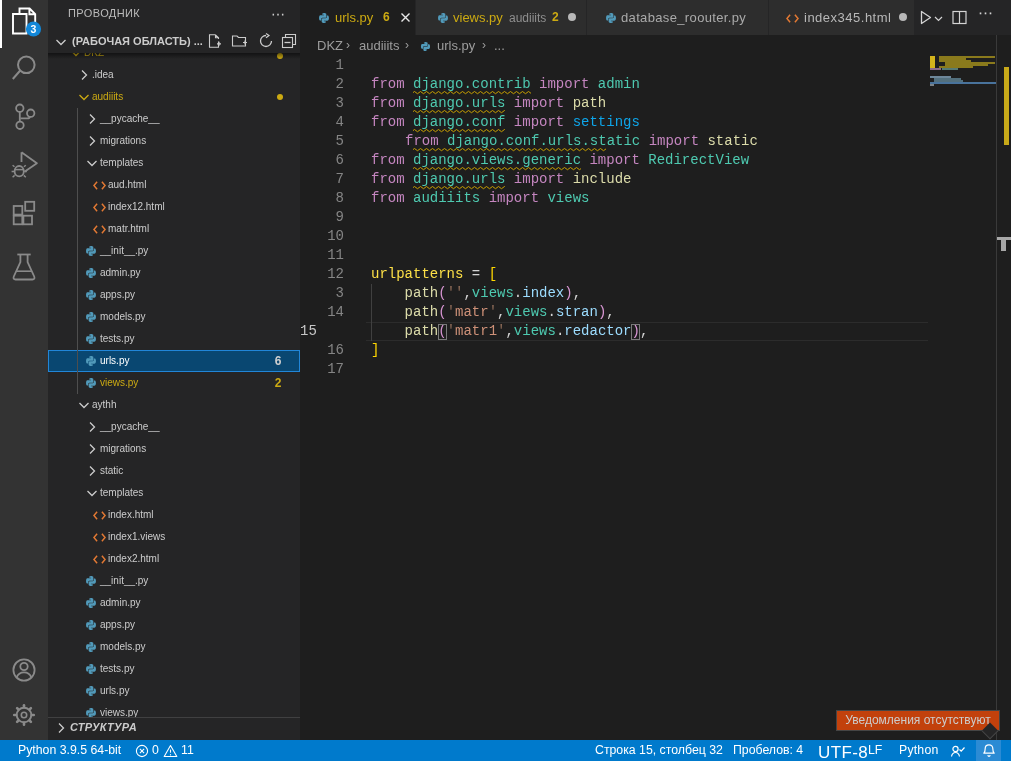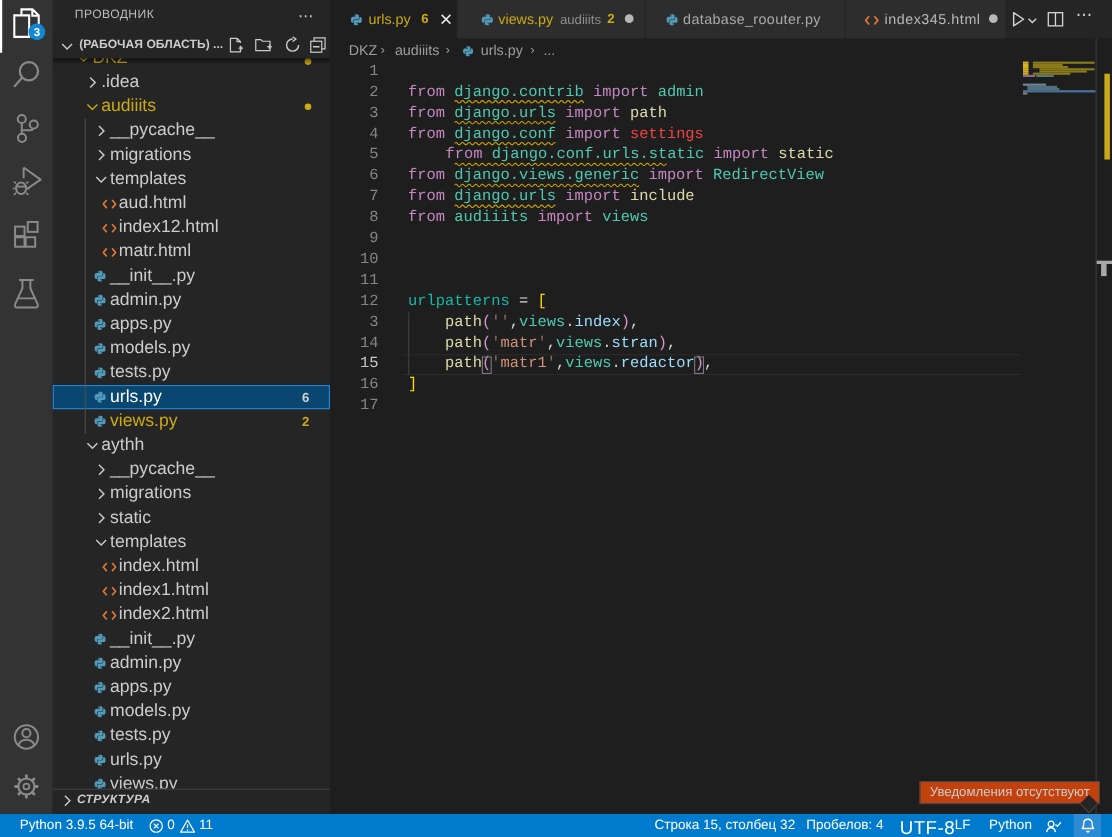--- a/index.html
+++ b/index.html
@@ -1,20 +1,20 @@
 <!DOCTYPE html>
 <html><head>
 <meta charset="utf-8">
 <style>
   html,body{margin:0;padding:0;}
   body{width:1011px;height:761px;position:relative;overflow:hidden;background:#1e1e1e;
        font-family:"Liberation Sans",sans-serif;-webkit-font-smoothing:antialiased;}
   .a{position:absolute;}
   .mono{font-family:"Liberation Mono",monospace;font-size:14px;line-height:19px;white-space:pre;}
-  .tree-lbl{font-size:16px;color:#cccccc;line-height:22px;}
+  .tree-lbl{font-size:10px;color:#cccccc;line-height:22px;}
   svg{display:block;}
 </style>
 </head>
 <body>
 
 <div class="a" style="left:0;top:0;width:48px;height:740px;background:#333333;"></div>
 <div class="a" style="left:0;top:0;width:2px;height:48px;background:#ffffff;"></div>
 <svg class="a" style="left:0;top:0;" width="48" height="740" viewBox="0 0 48 740" fill="none">
 
   <g stroke="#ffffff" stroke-width="1.9">
@@ -183,21 +183,21 @@
 <div class="a tree-lbl" style="left:100px;top:482px;color:#cccccc;">templates</div>
 <svg class="a" style="left:93px;top:509.5px;" width="13" height="11" viewBox="0 0 13 11" fill="none" stroke="#e37933" stroke-width="1.5">
     <path d="M4.1 1.8 L0.9 5.5 L4.1 9.2"></path>
     <path d="M8.9 1.8 L12.1 5.5 L8.9 9.2"></path>
   </svg>
 <div class="a tree-lbl" style="left:108px;top:504px;color:#cccccc;">index.html</div>
 <svg class="a" style="left:93px;top:531.5px;" width="13" height="11" viewBox="0 0 13 11" fill="none" stroke="#e37933" stroke-width="1.5">
     <path d="M4.1 1.8 L0.9 5.5 L4.1 9.2"></path>
     <path d="M8.9 1.8 L12.1 5.5 L8.9 9.2"></path>
   </svg>
-<div class="a tree-lbl" style="left:108px;top:526px;color:#cccccc;">index1.html</div>
+<div class="a tree-lbl" style="left:108px;top:526px;color:#cccccc;">index1.views</div>
 <svg class="a" style="left:93px;top:553.5px;" width="13" height="11" viewBox="0 0 13 11" fill="none" stroke="#e37933" stroke-width="1.5">
     <path d="M4.1 1.8 L0.9 5.5 L4.1 9.2"></path>
     <path d="M8.9 1.8 L12.1 5.5 L8.9 9.2"></path>
   </svg>
 <div class="a tree-lbl" style="left:108px;top:548px;color:#cccccc;">index2.html</div>
 <svg class="a" style="left:85px;top:575px;" width="12" height="12" viewBox="0 0 14 14" fill="#519aba">
     <path d="M6.9 1.2 C4.9 1.2 5.0 2.1 5.0 2.1 L5.0 3.4 L7.0 3.4 L7.0 3.8 L2.9 3.8 C2.9 3.8 1.2 3.7 1.2 6.9 C1.2 10.1 2.7 10.0 2.7 10.0 L3.8 10.0 L3.8 8.3 C3.8 8.3 3.7 6.8 5.3 6.8 L8.3 6.8 C8.3 6.8 9.7 6.85 9.7 5.4 L9.7 2.6 C9.7 2.6 9.9 1.2 6.9 1.2 Z M5.9 2.0 C6.2 2.0 6.4 2.2 6.4 2.5 C6.4 2.8 6.2 3.0 5.9 3.0 C5.6 3.0 5.4 2.8 5.4 2.5 C5.4 2.2 5.6 2.0 5.9 2.0 Z"></path>
     <path d="M7.1 12.8 C9.1 12.8 9.0 11.9 9.0 11.9 L9.0 10.6 L7.0 10.6 L7.0 10.2 L11.1 10.2 C11.1 10.2 12.8 10.3 12.8 7.1 C12.8 3.9 11.3 4.0 11.3 4.0 L10.2 4.0 L10.2 5.7 C10.2 5.7 10.3 7.2 8.7 7.2 L5.7 7.2 C5.7 7.2 4.3 7.15 4.3 8.6 L4.3 11.4 C4.3 11.4 4.1 12.8 7.1 12.8 Z M8.1 12.0 C7.8 12.0 7.6 11.8 7.6 11.5 C7.6 11.2 7.8 11.0 8.1 11.0 C8.4 11.0 8.6 11.2 8.6 11.5 C8.6 11.8 8.4 12.0 8.1 12.0 Z"></path>
   </svg>
 <div class="a tree-lbl" style="left:100px;top:570px;color:#cccccc;">__init__.py</div>
@@ -325,32 +325,32 @@
 <div class="a mono" style="left:300px;top:132px;width:44px;text-align:right;color:#858585;">5</div>
 <div class="a mono" style="left:300px;top:151px;width:44px;text-align:right;color:#858585;">6</div>
 <div class="a mono" style="left:300px;top:170px;width:44px;text-align:right;color:#858585;">7</div>
 <div class="a mono" style="left:300px;top:189px;width:44px;text-align:right;color:#858585;">8</div>
 <div class="a mono" style="left:300px;top:208px;width:44px;text-align:right;color:#858585;">9</div>
 <div class="a mono" style="left:300px;top:227px;width:44px;text-align:right;color:#858585;">10</div>
 <div class="a mono" style="left:300px;top:246px;width:44px;text-align:right;color:#858585;">11</div>
 <div class="a mono" style="left:300px;top:265px;width:44px;text-align:right;color:#858585;">12</div>
 <div class="a mono" style="left:300px;top:284px;width:44px;text-align:right;color:#858585;">3</div>
 <div class="a mono" style="left:300px;top:303px;width:44px;text-align:right;color:#858585;">14</div>
-<div class="a mono" style="left:300px;top:322px;width:44px;text-align:right;color:#c6c6c6;">15</div>
+<div class="a mono" style="left:300px;top:322px;width:44px;text-align:left;color:#c6c6c6;">15</div>
 <div class="a mono" style="left:300px;top:341px;width:44px;text-align:right;color:#858585;">16</div>
 <div class="a mono" style="left:300px;top:360px;width:44px;text-align:right;color:#858585;">17</div>
 <div class="a" style="left:371px;top:284px;width:1px;height:57px;background:#404040;"></div>
 <div class="a mono" style="left:371px;top:75px;"><span style="color:#c586c0">from </span><span style="color:#4ec9b0">django.contrib</span><span style="color:#c586c0"> import </span><span style="color:#4ec9b0">admin</span></div>
 <div class="a mono" style="left:371px;top:94px;"><span style="color:#c586c0">from </span><span style="color:#4ec9b0">django.urls</span><span style="color:#c586c0"> import </span><span style="color:#dcdcaa">path</span></div>
-<div class="a mono" style="left:371px;top:113px;"><span style="color:#c586c0">from </span><span style="color:#4ec9b0">django.conf</span><span style="color:#c586c0"> import </span><span style="color:#ef4444">settings</span></div>
+<div class="a mono" style="left:371px;top:113px;"><span style="color:#c586c0">from </span><span style="color:#4ec9b0">django.conf</span><span style="color:#c586c0"> import </span><span style="color:#0ea5e9">settings</span></div>
 <div class="a mono" style="left:371px;top:132px;margin-left:34px;"><span style="color:#c586c0">from </span><span style="color:#4ec9b0">django.conf.urls.static</span><span style="color:#c586c0"> import </span><span style="color:#dcdcaa">static</span></div>
 <div class="a mono" style="left:371px;top:151px;"><span style="color:#c586c0">from </span><span style="color:#4ec9b0">django.views.generic</span><span style="color:#c586c0"> import </span><span style="color:#4ec9b0">RedirectView</span></div>
 <div class="a mono" style="left:371px;top:170px;"><span style="color:#c586c0">from </span><span style="color:#4ec9b0">django.urls</span><span style="color:#c586c0"> import </span><span style="color:#dcdcaa">include</span></div>
 <div class="a mono" style="left:371px;top:189px;"><span style="color:#c586c0">from </span><span style="color:#4ec9b0">audiiits</span><span style="color:#c586c0"> import </span><span style="color:#4ec9b0">views</span></div>
-<div class="a mono" style="left:371px;top:265px;"><span style="color:#14b8a6">urlpatterns</span><span style="color:#d4d4d4"> = </span><span style="color:#ffd700">[</span></div>
+<div class="a mono" style="left:371px;top:265px;"><span style="color:#fde047">urlpatterns</span><span style="color:#d4d4d4"> = </span><span style="color:#ffd700">[</span></div>
 <div class="a mono" style="left:371px;top:284px;"><span style="color:#d4d4d4">    </span><span style="color:#dcdcaa">path</span><span style="color:#d795d2">(</span><span style="color:#8c6a57">''</span><span style="color:#d4d4d4">,</span><span style="color:#4ec9b0">views</span><span style="color:#d4d4d4">.</span><span style="color:#9cdcfe">index</span><span style="color:#d795d2">)</span><span style="color:#d4d4d4">,</span></div>
 <div class="a mono" style="left:371px;top:303px;"><span style="color:#d4d4d4">    </span><span style="color:#dcdcaa">path</span><span style="color:#d795d2">(</span><span style="color:#8c6a57">'</span><span style="color:#ce9178">matr</span><span style="color:#8c6a57">'</span><span style="color:#d4d4d4">,</span><span style="color:#4ec9b0">views</span><span style="color:#d4d4d4">.</span><span style="color:#9cdcfe">stran</span><span style="color:#d795d2">)</span><span style="color:#d4d4d4">,</span></div>
 <div class="a mono" style="left:371px;top:322px;"><span style="color:#d4d4d4">    </span><span style="color:#dcdcaa">path</span><span style="color:#d795d2">(</span><span style="color:#8c6a57">'</span><span style="color:#ce9178">matr1</span><span style="color:#8c6a57">'</span><span style="color:#d4d4d4">,</span><span style="color:#4ec9b0">views</span><span style="color:#d4d4d4">.</span><span style="color:#9cdcfe">redactor</span><span style="color:#d795d2">)</span><span style="color:#d4d4d4">,</span></div>
 <div class="a mono" style="left:371px;top:341px;"><span style="color:#ffd700">]</span></div>
 <div class="a" style="left:437.6px;top:324px;width:9px;height:16px;border:1px solid #7a7a7a;box-sizing:border-box;"></div>
 <div class="a" style="left:630.8px;top:324px;width:9px;height:16px;border:1px solid #7a7a7a;box-sizing:border-box;"></div>
 <div class="a" style="left:413.0px;top:90px;width:117.60000000000001px;height:5px;overflow:hidden;">
     <svg width="200" height="5" viewBox="0 0 200 5" fill="none" stroke="#c8a000" stroke-width="1">
       <path d="M0 2.6 Q 1.5 0.4, 3 2.6 M6 2.6 Q 7.5 0.4, 9 2.6 M12 2.6 Q 13.5 0.4, 15 2.6 M18 2.6 Q 19.5 0.4, 21 2.6 M24 2.6 Q 25.5 0.4, 27 2.6 M30 2.6 Q 31.5 0.4, 33 2.6 M36 2.6 Q 37.5 0.4, 39 2.6 M42 2.6 Q 43.5 0.4, 45 2.6 M48 2.6 Q 49.5 0.4, 51 2.6 M54 2.6 Q 55.5 0.4, 57 2.6 M60 2.6 Q 61.5 0.4, 63 2.6 M66 2.6 Q 67.5 0.4, 69 2.6 M72 2.6 Q 73.5 0.4, 75 2.6 M78 2.6 Q 79.5 0.4, 81 2.6 M84 2.6 Q 85.5 0.4, 87 2.6 M90 2.6 Q 91.5 0.4, 93 2.6 M96 2.6 Q 97.5 0.4, 99 2.6 M102 2.6 Q 103.5 0.4, 105 2.6 M108 2.6 Q 109.5 0.4, 111 2.6 M114 2.6 Q 115.5 0.4, 117 2.6 M120 2.6 Q 121.5 0.4, 123 2.6 M126 2.6 Q 127.5 0.4, 129 2.6 M132 2.6 Q 133.5 0.4, 135 2.6 M138 2.6 Q 139.5 0.4, 141 2.6 M144 2.6 Q 145.5 0.4, 147 2.6 M150 2.6 Q 151.5 0.4, 153 2.6 M156 2.6 Q 157.5 0.4, 159 2.6 M162 2.6 Q 163.5 0.4, 165 2.6 M168 2.6 Q 169.5 0.4, 171 2.6 M174 2.6 Q 175.5 0.4, 177 2.6 M180 2.6 Q 181.5 0.4, 183 2.6 M186 2.6 Q 187.5 0.4, 189 2.6 M192 2.6 Q 193.5 0.4, 195 2.6 M198 2.6 Q 199.5 0.4, 201 2.6 M3 2.6 Q 4.5 4.8, 6 2.6 M9 2.6 Q 10.5 4.8, 12 2.6 M15 2.6 Q 16.5 4.8, 18 2.6 M21 2.6 Q 22.5 4.8, 24 2.6 M27 2.6 Q 28.5 4.8, 30 2.6 M33 2.6 Q 34.5 4.8, 36 2.6 M39 2.6 Q 40.5 4.8, 42 2.6 M45 2.6 Q 46.5 4.8, 48 2.6 M51 2.6 Q 52.5 4.8, 54 2.6 M57 2.6 Q 58.5 4.8, 60 2.6 M63 2.6 Q 64.5 4.8, 66 2.6 M69 2.6 Q 70.5 4.8, 72 2.6 M75 2.6 Q 76.5 4.8, 78 2.6 M81 2.6 Q 82.5 4.8, 84 2.6 M87 2.6 Q 88.5 4.8, 90 2.6 M93 2.6 Q 94.5 4.8, 96 2.6 M99 2.6 Q 100.5 4.8, 102 2.6 M105 2.6 Q 106.5 4.8, 108 2.6 M111 2.6 Q 112.5 4.8, 114 2.6 M117 2.6 Q 118.5 4.8, 120 2.6 M123 2.6 Q 124.5 4.8, 126 2.6 M129 2.6 Q 130.5 4.8, 132 2.6 M135 2.6 Q 136.5 4.8, 138 2.6 M141 2.6 Q 142.5 4.8, 144 2.6 M147 2.6 Q 148.5 4.8, 150 2.6 M153 2.6 Q 154.5 4.8, 156 2.6 M159 2.6 Q 160.5 4.8, 162 2.6 M165 2.6 Q 166.5 4.8, 168 2.6 M171 2.6 Q 172.5 4.8, 174 2.6 M177 2.6 Q 178.5 4.8, 180 2.6 M183 2.6 Q 184.5 4.8, 186 2.6 M189 2.6 Q 190.5 4.8, 192 2.6 M195 2.6 Q 196.5 4.8, 198 2.6 M201 2.6 Q 202.5 4.8, 204 2.6"></path>
     </svg>

